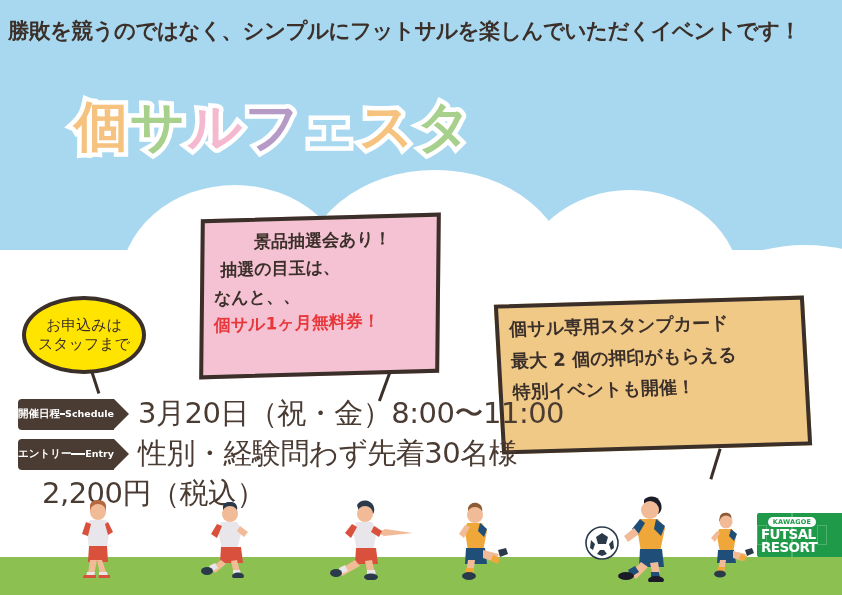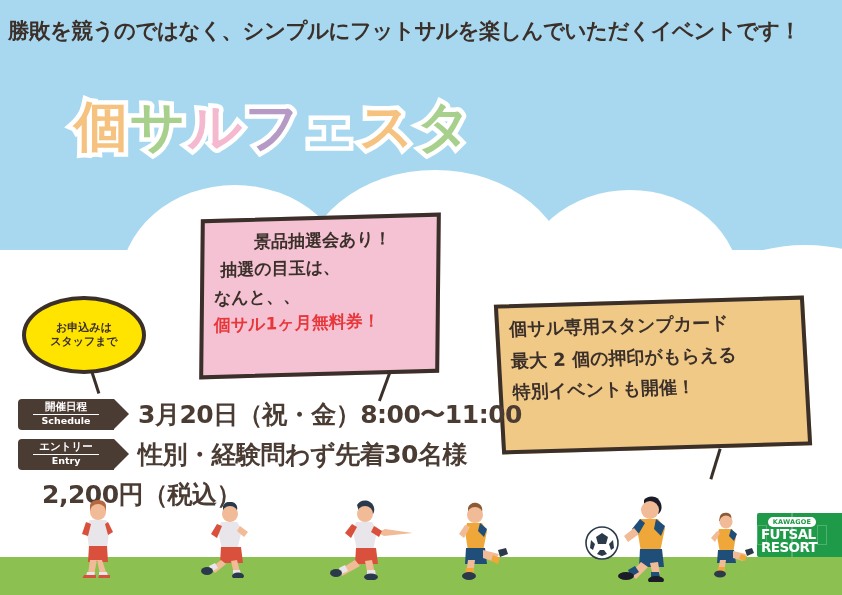--- a/index.html
+++ b/index.html
@@ -99,46 +99,46 @@
   }
 
   
   .badge{
     position:absolute;left:22px;top:296px;width:124px;height:78px;
     background:#ffe400;border:4px solid #3b2f2a;border-radius:50%;
     box-sizing:border-box;display:flex;flex-direction:column;
     align-items:center;justify-content:center;
   }
   .badge span{
-    color:#3b2f2a;font-weight:bold;font-size:11px;line-height:1.25;
+    color:#3b2f2a;font-weight:normal;font-size:15px;line-height:1.25;
     white-space:nowrap;
   }
   .badge-tail{
     position:absolute;left:94px;top:372px;width:3px;height:22px;
     background:#3b2f2a;transform:rotate(-18deg);
   }
 
   
   .rows{position:absolute;left:18px;top:394px;}
   .row{display:flex;align-items:center;height:40px;}
   .tag{
     position:relative;width:96px;height:31px;background:#4a3b33;
-    display:flex;flex-direction:column;align-items:center;justify-content:center;
+    display:flex;flex-direction:row;align-items:center;justify-content:center;
     border-radius:4px 0 0 4px;
   }
   .tag:after{
     content:"";position:absolute;left:96px;top:0;width:0;height:0;
     border-top:15.5px solid transparent;border-bottom:15.5px solid transparent;
     border-left:15px solid #4a3b33;
   }
   .tag .jp{color:#fff;font-size:10.5px;font-weight:bold;line-height:1.1;white-space:nowrap;}
   .tag .rule{width:66px;height:1.4px;background:#ffffff;margin:1px 0;}
   .tag .en{color:#fff;font-size:9.5px;font-weight:bold;line-height:1.1;white-space:nowrap;}
   .rowval{
-    margin-left:24px;color:#4a3b33;font-weight:bold;font-size:25px;
+    margin-left:24px;color:#4a3b33;font-weight:normal;font-size:29px;
     letter-spacing:-0.5px;white-space:nowrap;
   }
 
   
   .player{position:absolute;}
 
   
   .logo{
     position:absolute;left:757px;top:513px;width:70px;height:44px;
     background:#1f9a48;border-radius:2px;overflow:hidden;padding-left:44px;

